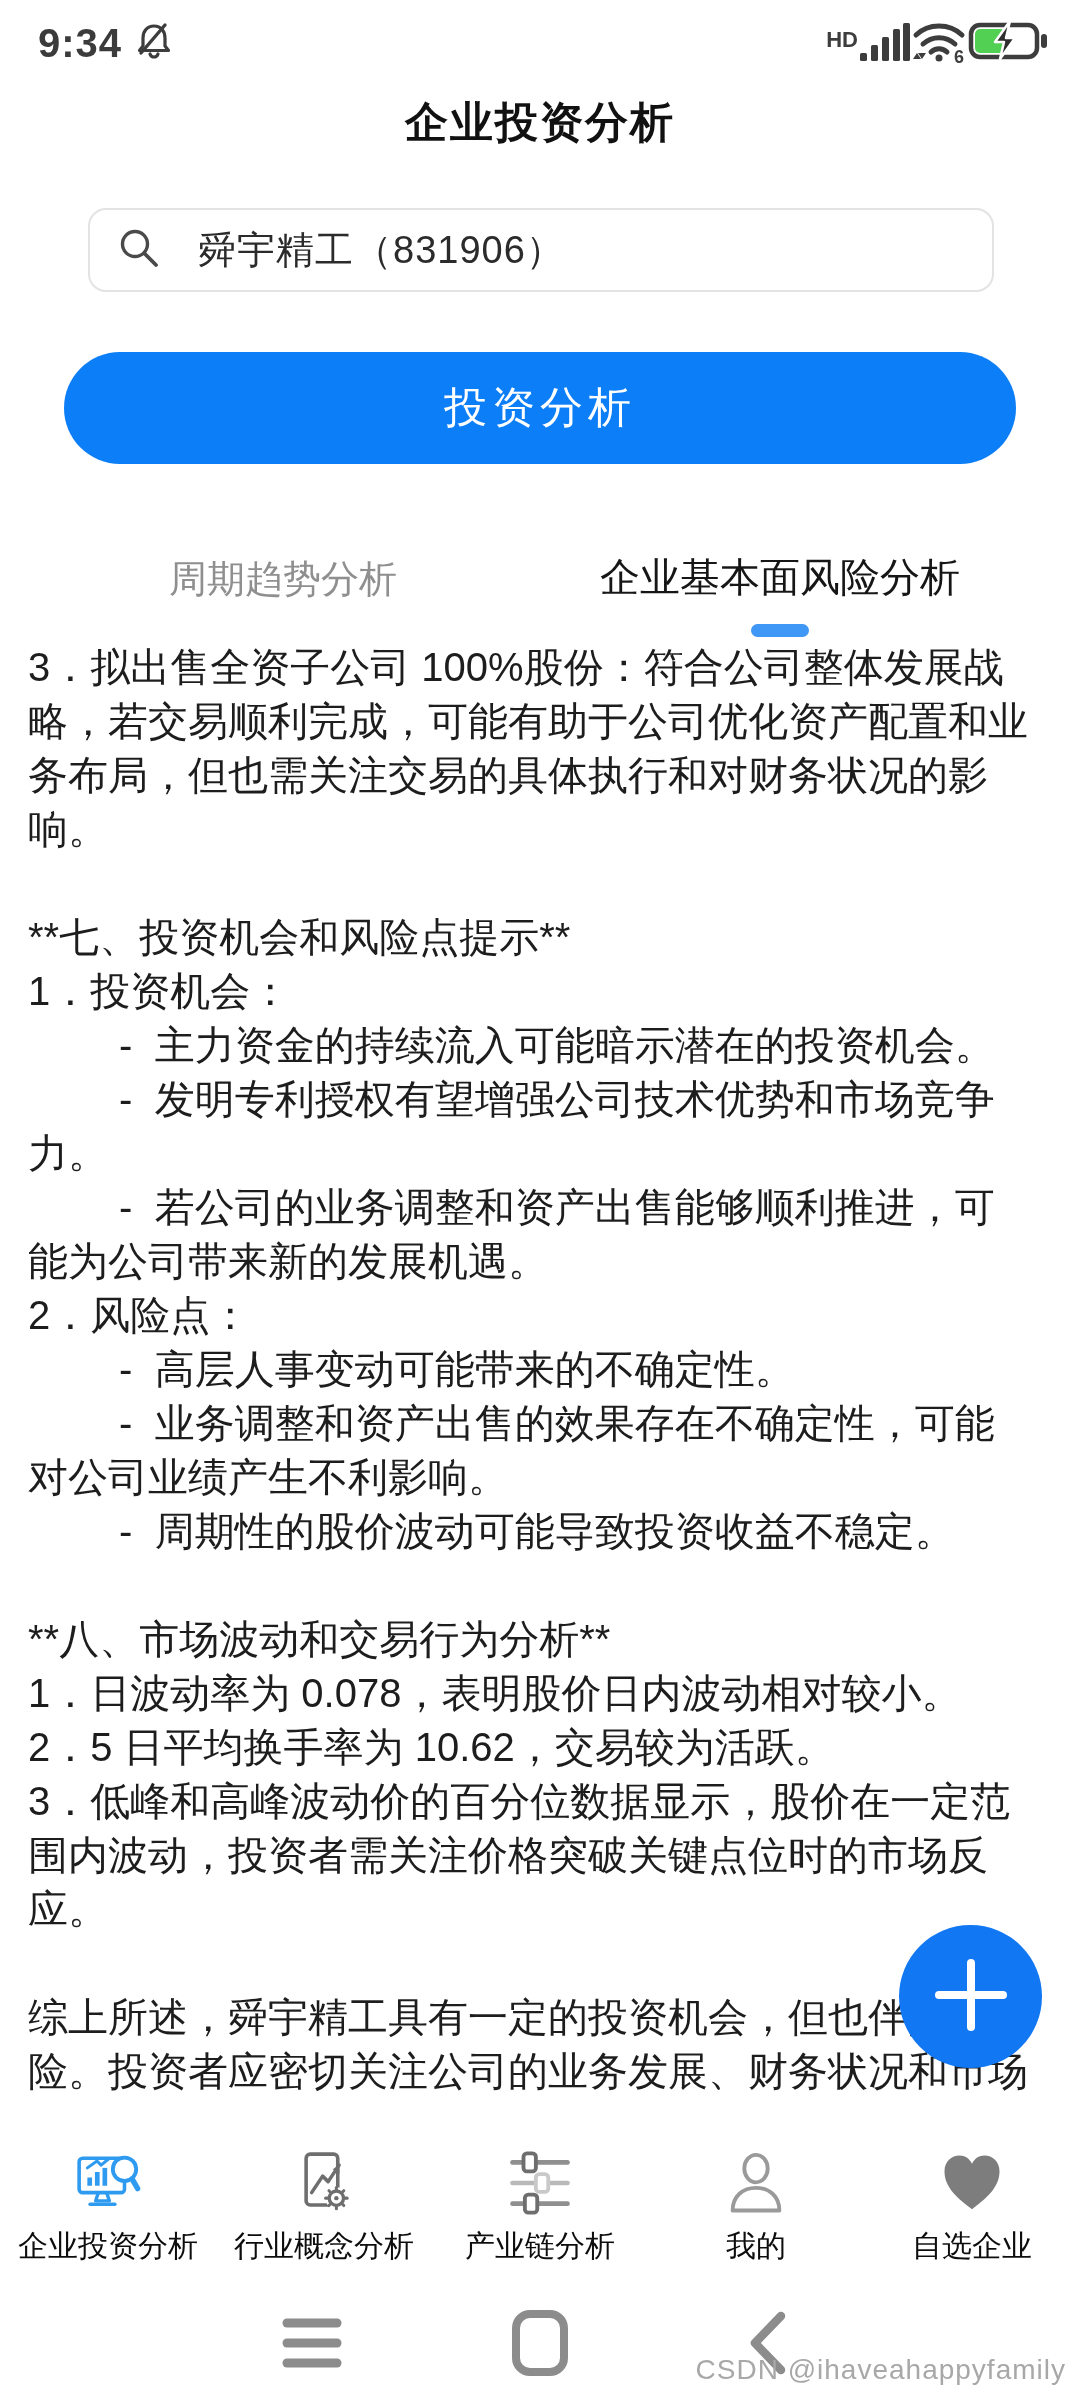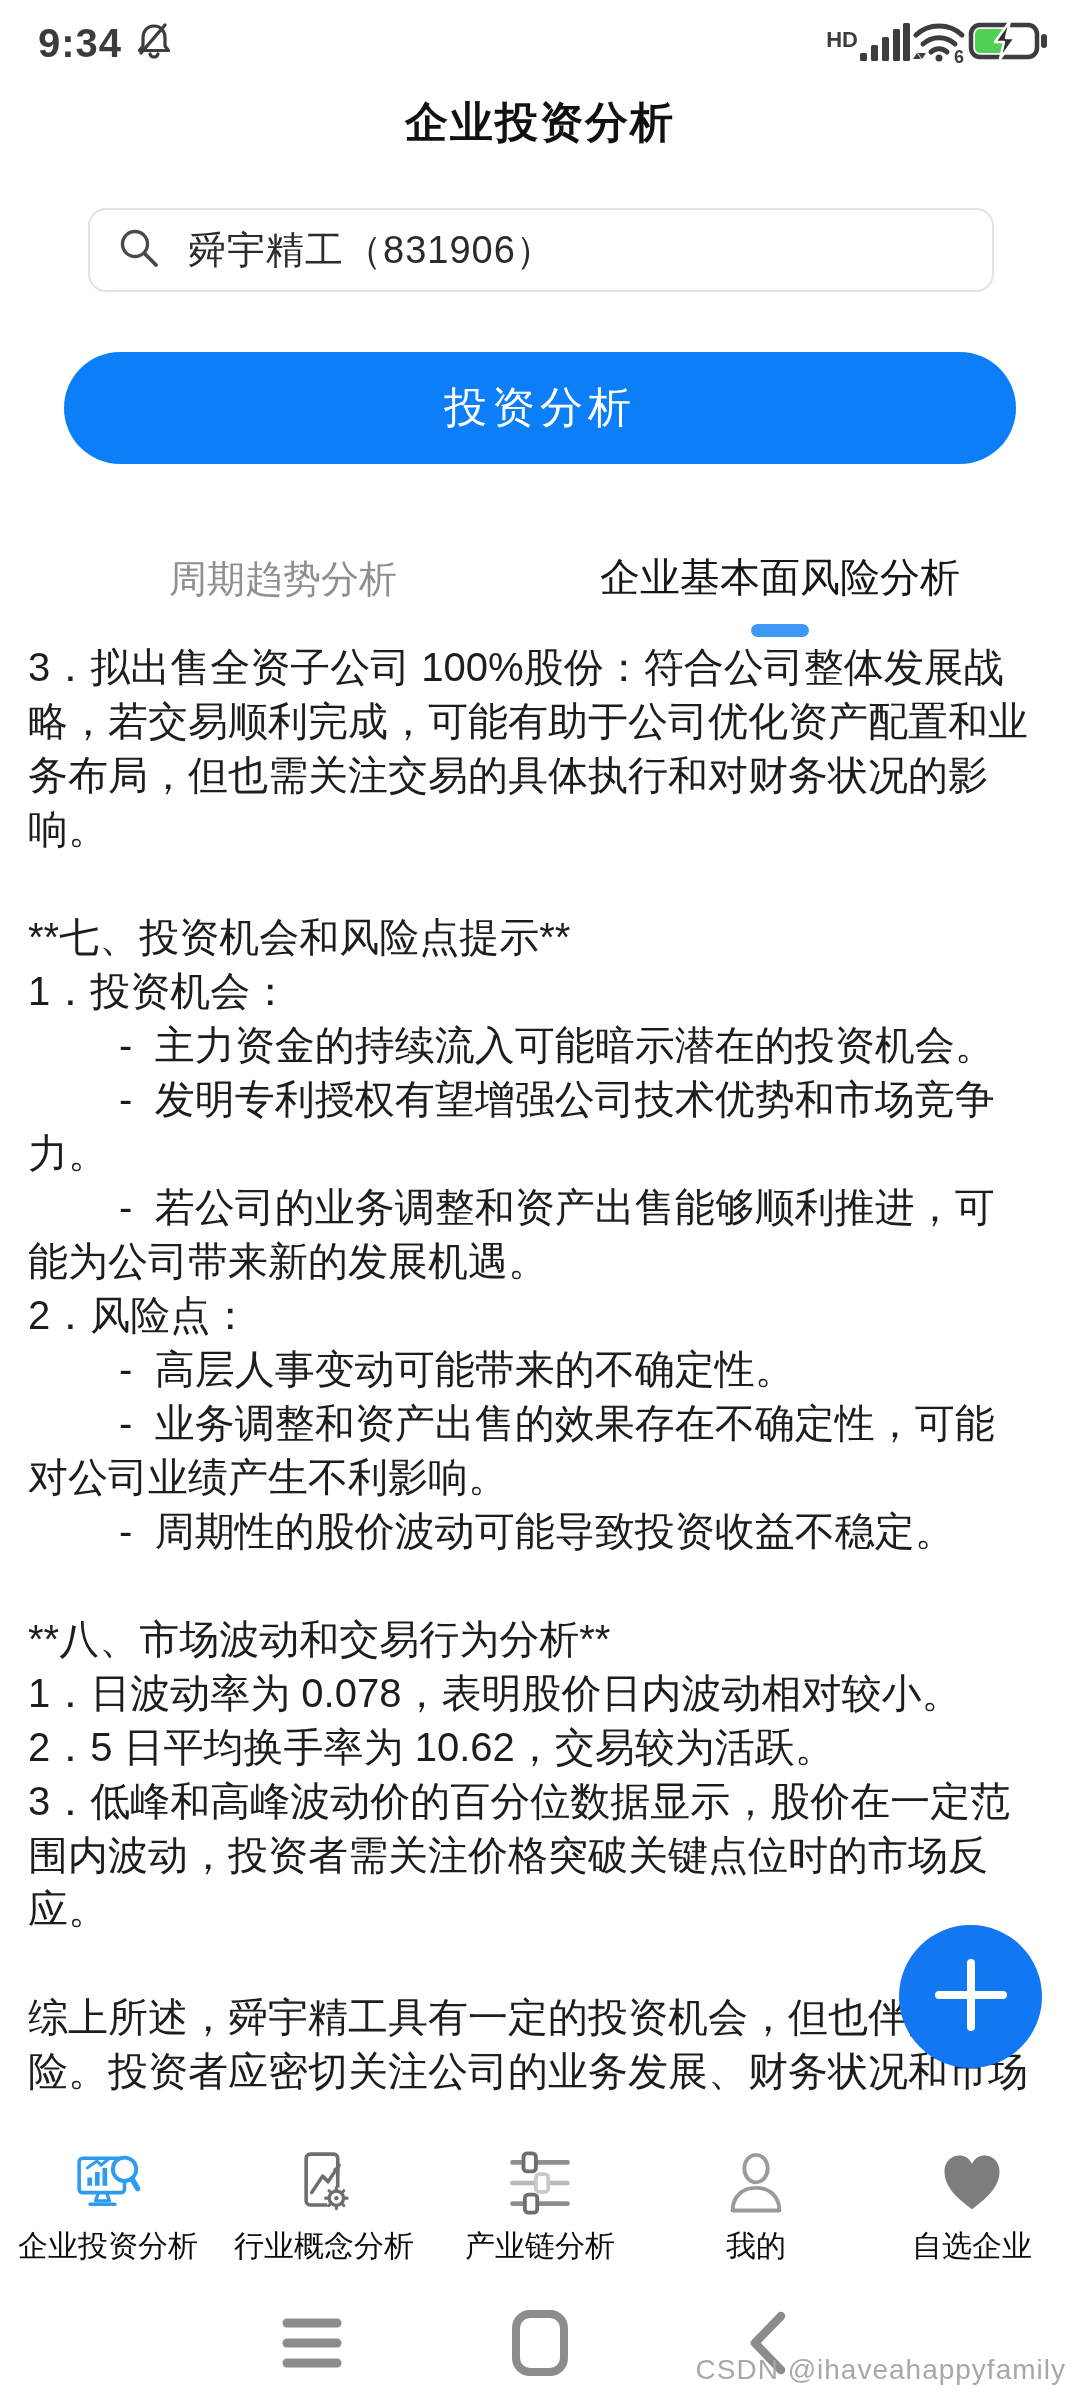--- a/index.html
+++ b/index.html
@@ -17,21 +17,21 @@
 
   
   .app-title { position:absolute; top:94px; left:0; width:100%; text-align:center;
                font-size:43px; font-weight:600; color:#111; letter-spacing:2px; }
 
   
   .search-box { position:absolute; top:208px; left:88px; right:86px; height:84px;
                 border:2px solid #e3e3e3; border-radius:18px; background:#fff;
                 display:flex; align-items:center; padding:0 26px; }
   .search-box input { border:none; outline:none; background:transparent; width:100%;
-                      font-family:inherit; font-size:38px; color:#2b2b2b; margin-left:26px; letter-spacing:1px; }
+                      font-family:inherit; font-size:38px; color:#2b2b2b; margin-left:36px; letter-spacing:1px; }
 
   
   .analyze-btn { position:absolute; top:352px; left:64px; right:64px; height:112px;
                  border:none; border-radius:56px; background:#0c7ef8; color:#ffffff;
                  font-family:inherit; font-size:43px; font-weight:500; letter-spacing:5px; cursor:pointer; }
 
   
   .tabs { position:absolute; top:550px; left:0; width:100%; height:92px; }
   .tab { position:absolute; transform:translateX(-50%); white-space:nowrap; cursor:pointer; }
   .tab-inactive { left:283px; top:4px; font-size:38px; color:#8f8f8f; }

